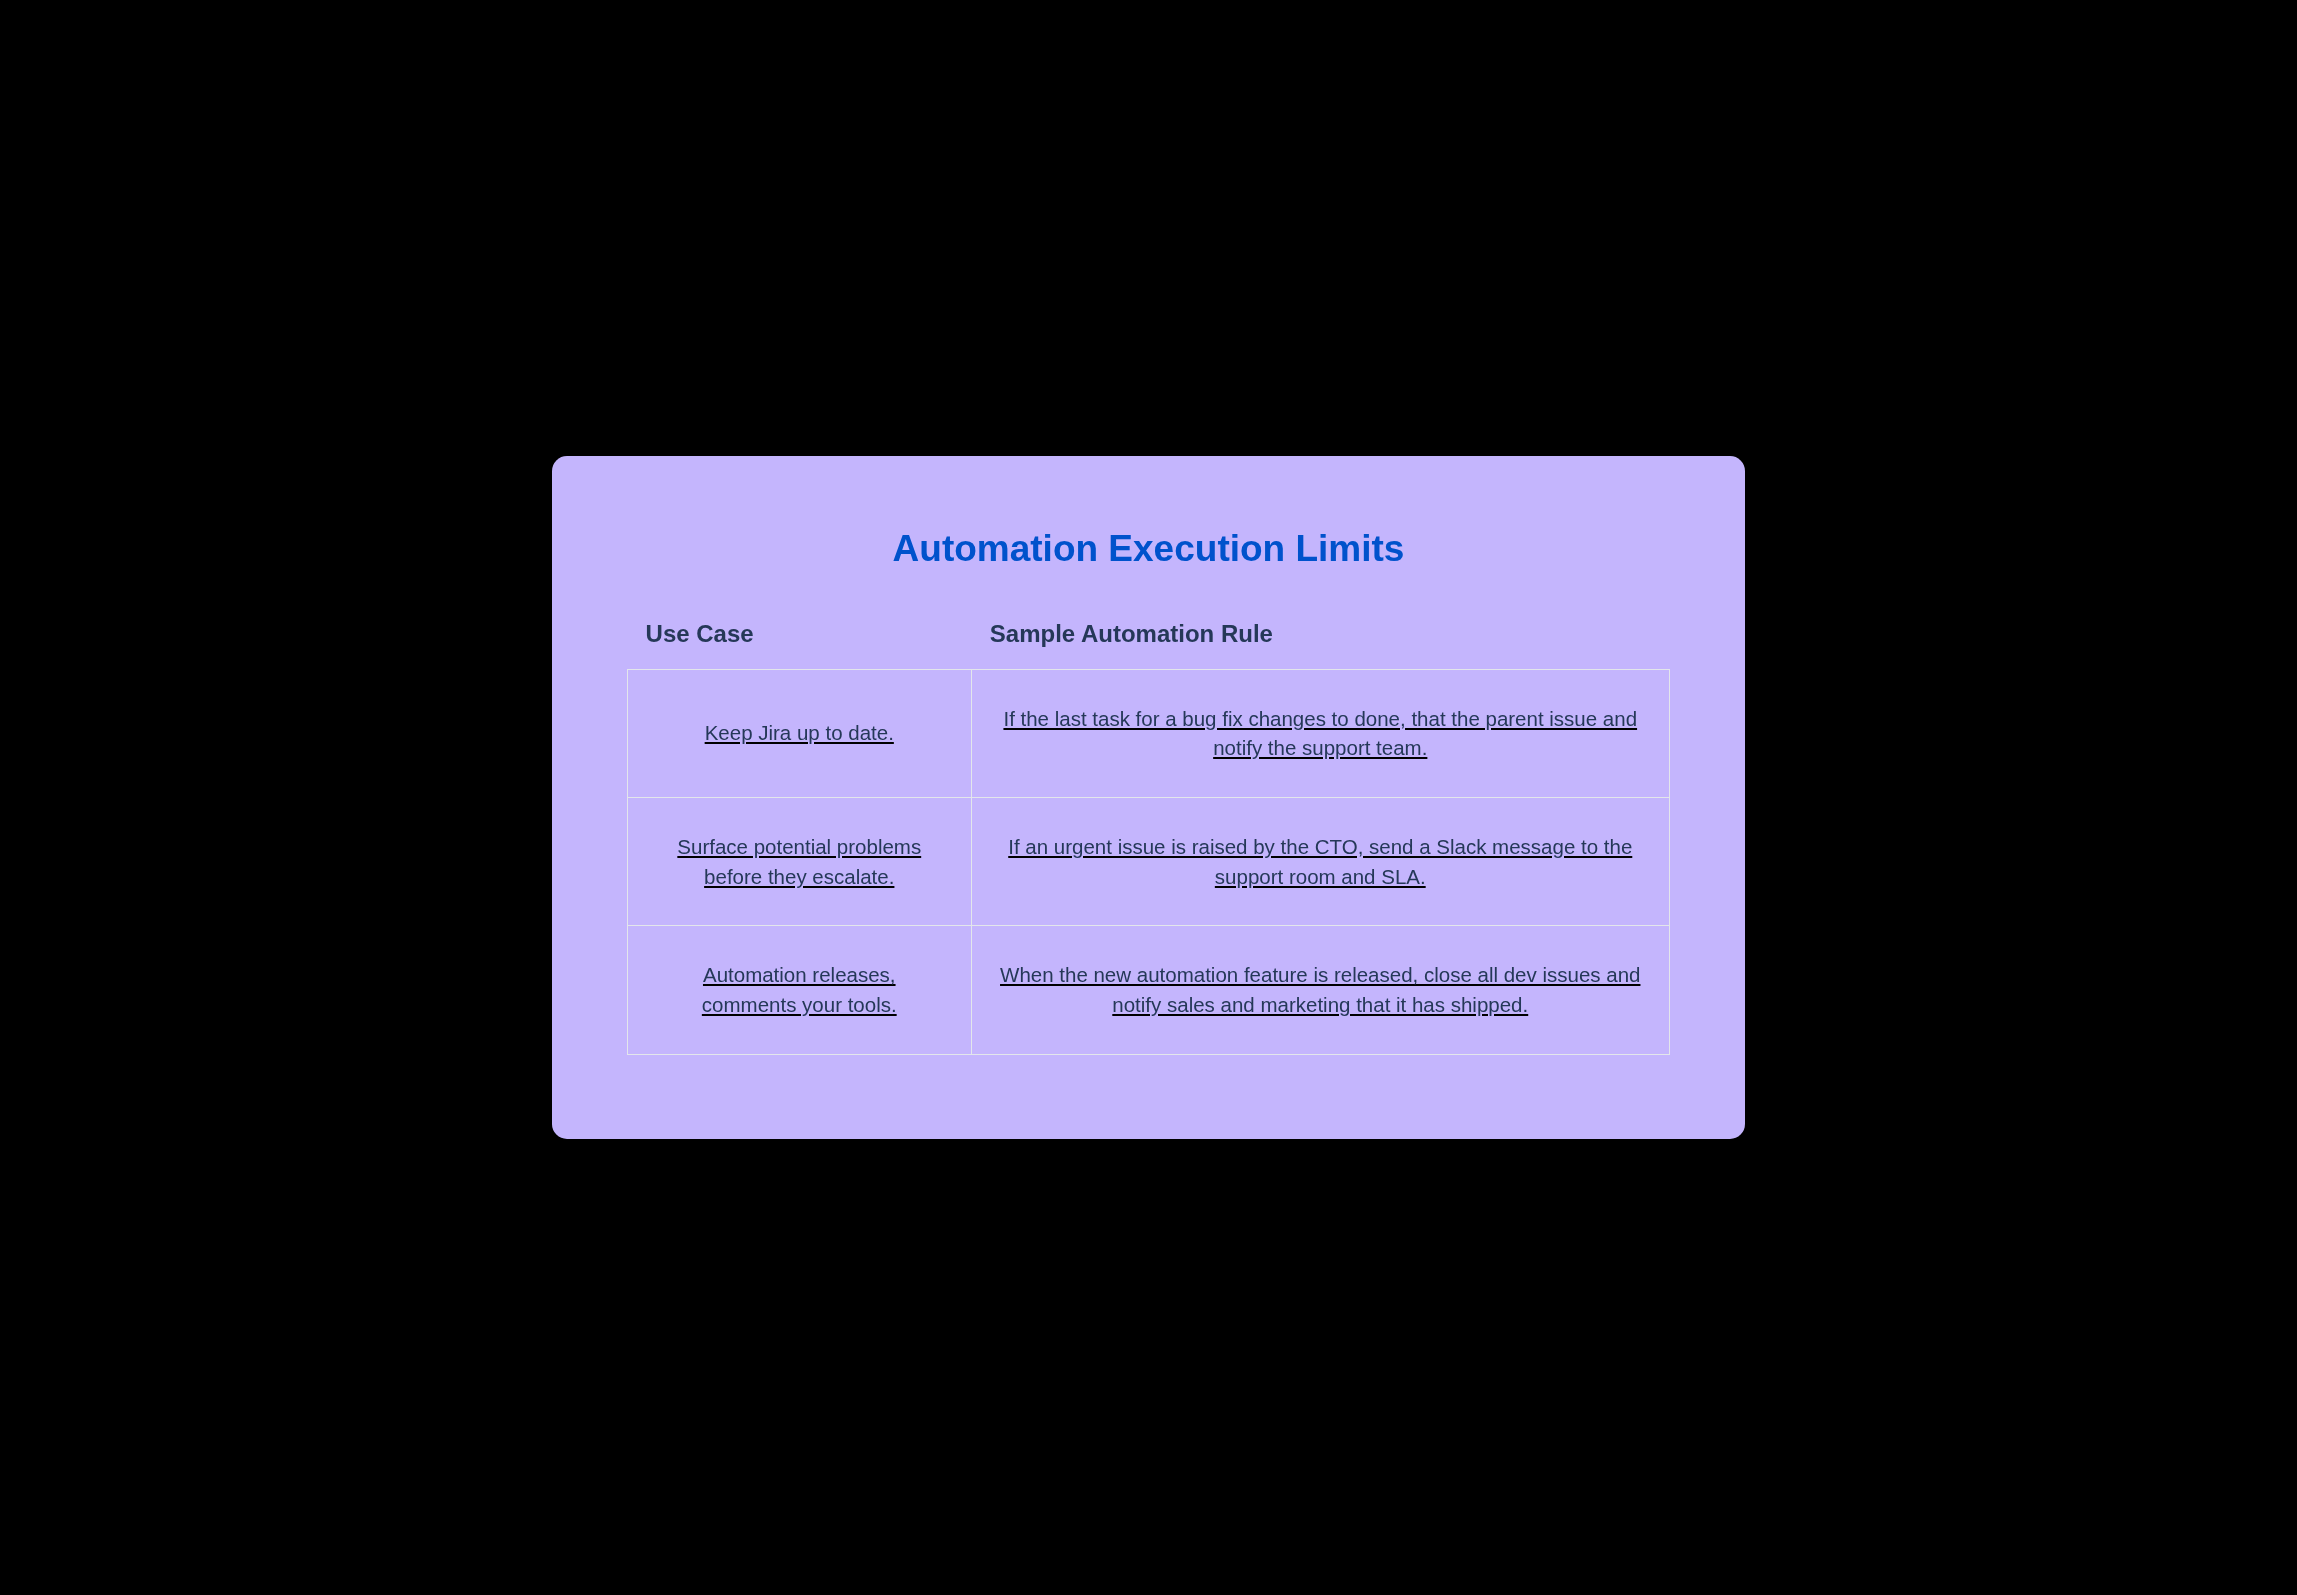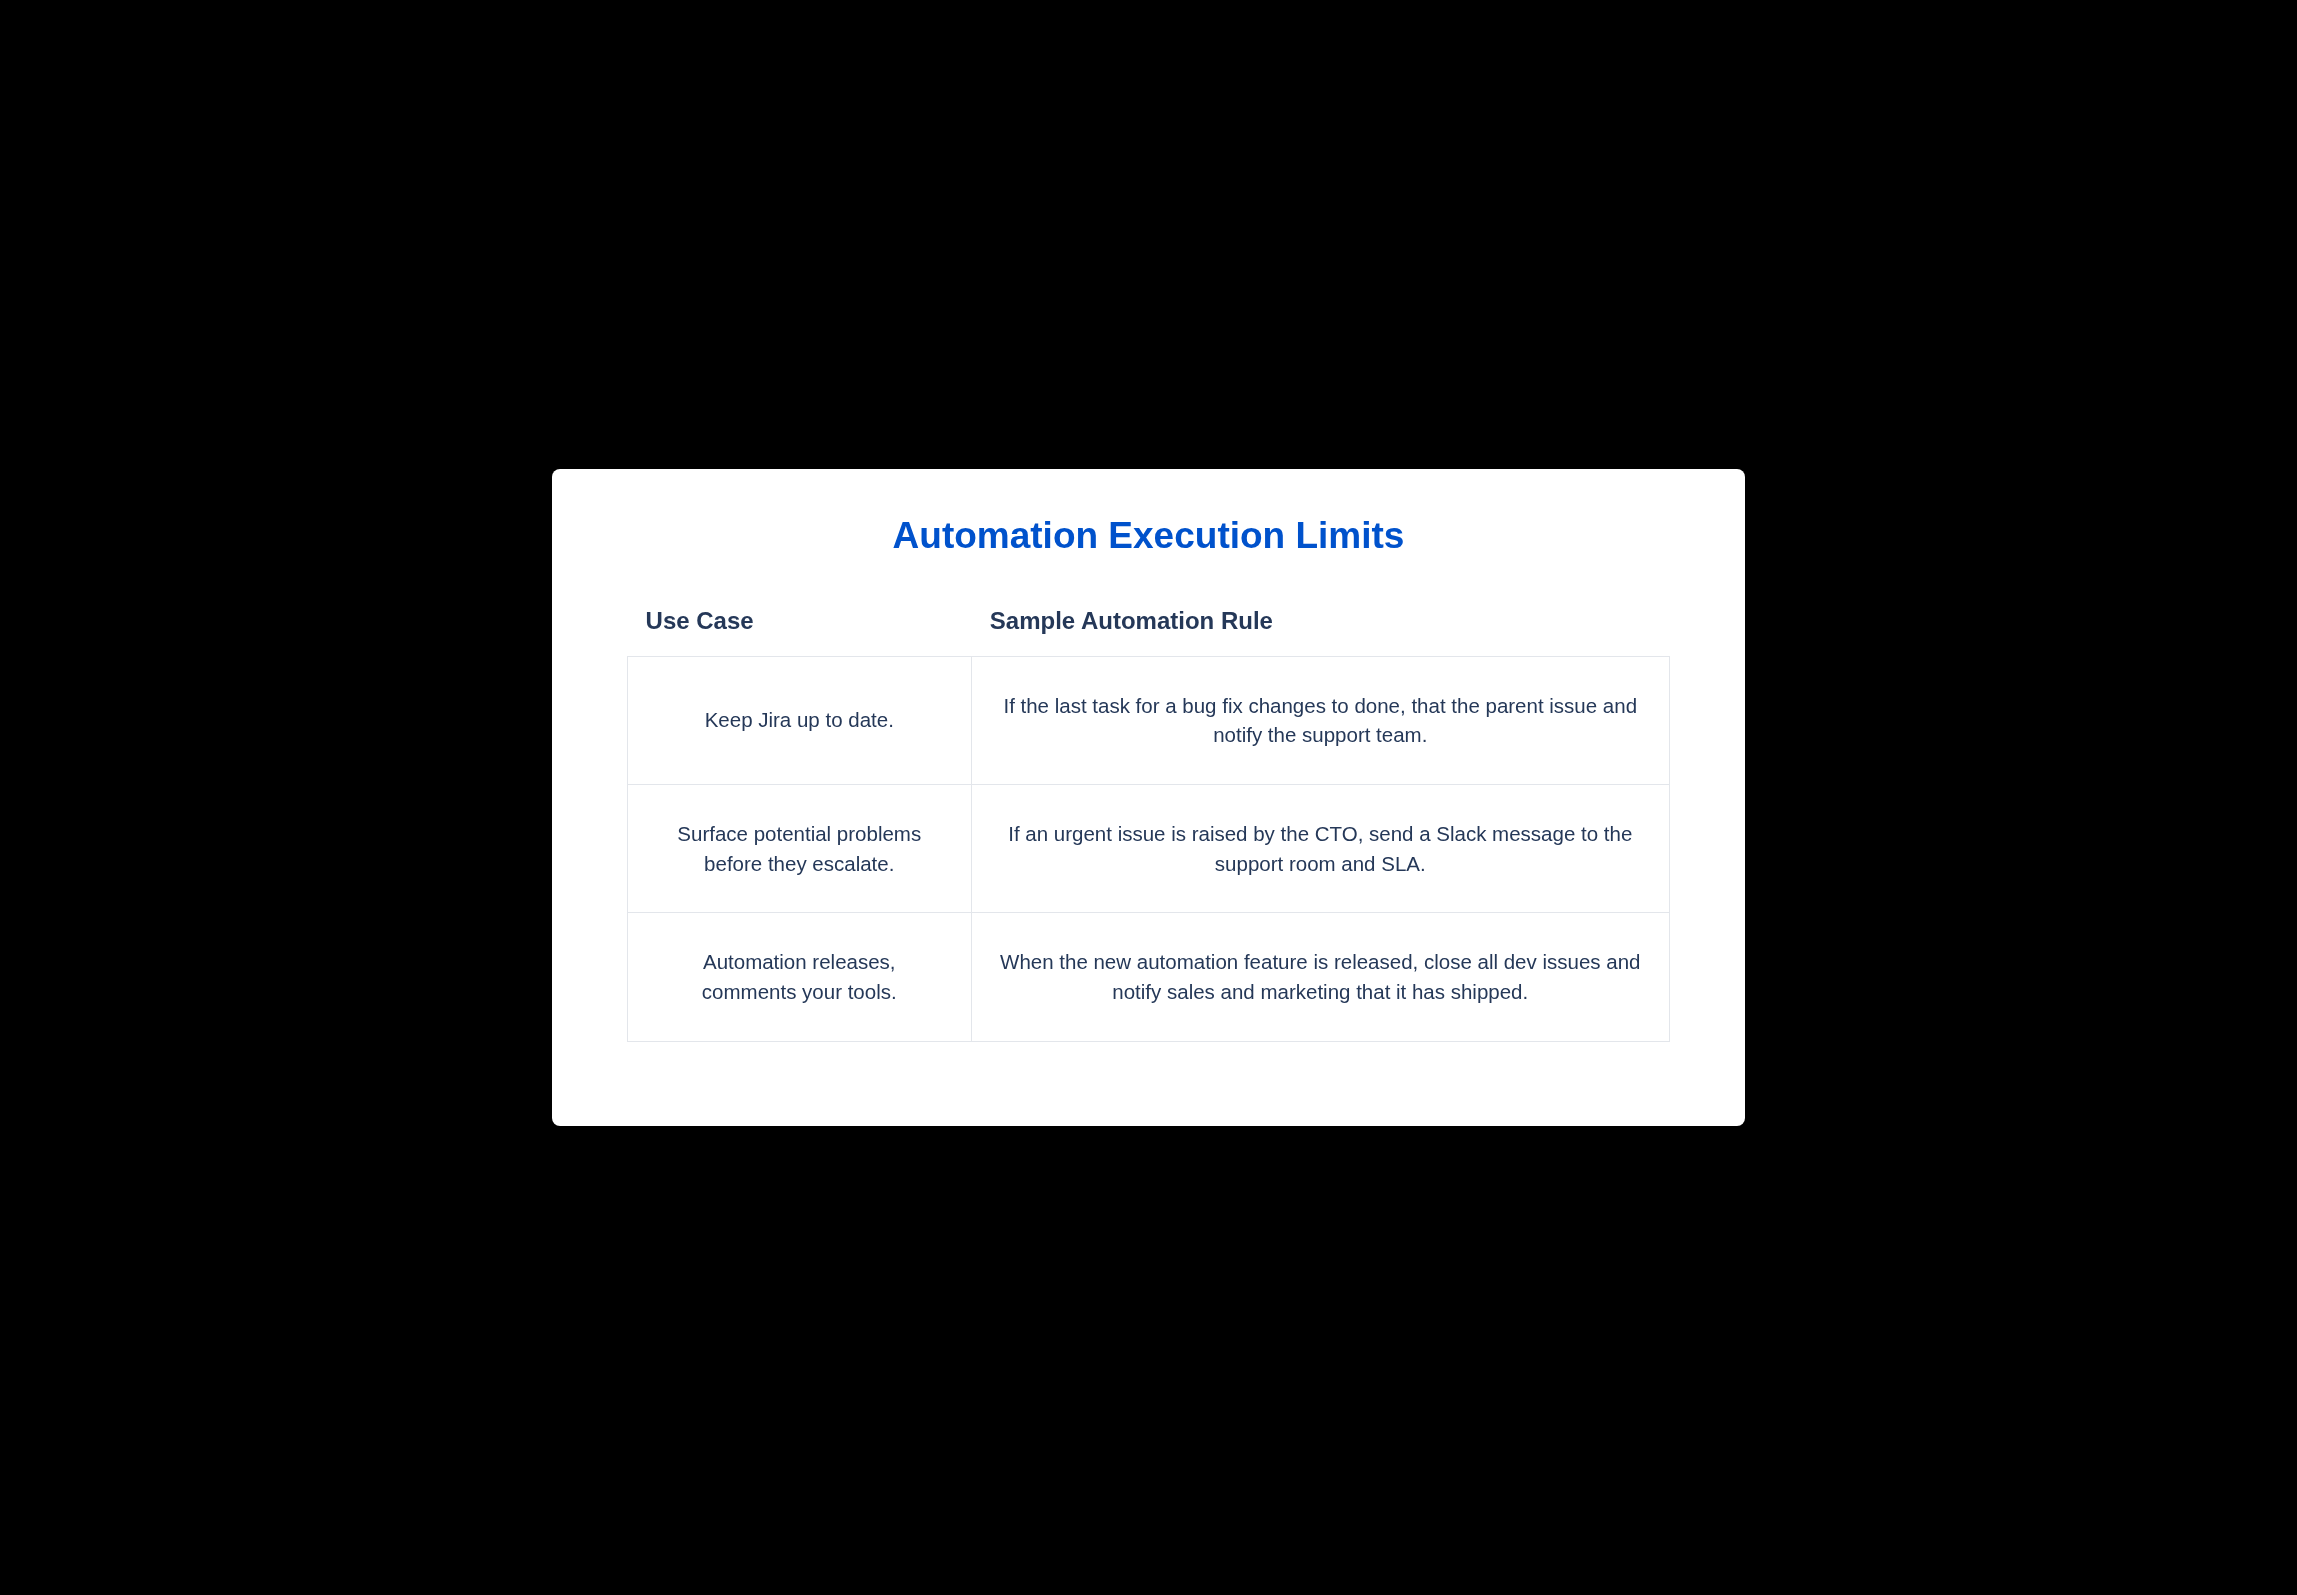--- a/index.html
+++ b/index.html
@@ -10,23 +10,23 @@
   body {
     background: #000000;
     display: flex;
     align-items: center;
     justify-content: center;
     min-height: 100vh;
     padding: 37px;
     font-family: -apple-system, BlinkMacSystemFont, "Segoe UI", "Helvetica Neue", Arial, sans-serif;
   }
   .card {
-    background: #ffffff;
-    border-radius: 8px;
-    padding: 46px 75px 84px 75px;
+    background: #c4b5fd;
+    border-radius: 15px;
+    padding: 72px 75px 84px 75px;
     width: 100%;
     max-width: 1193px;
   }
   .title {
     color: #0052cc;
     font-size: 37px;
     font-weight: 700;
     text-align: center;
     margin-bottom: 37px;
   }
@@ -45,20 +45,21 @@
     padding: 13px 18.6px;
   }
   .col-usecase {
     flex: 0 0 33%;
   }
   .col-rule {
     flex: 1;
   }
   .rows {
     border-top: 0.9px solid #e3e6eb;
+    text-decoration: underline;
   }
   .row {
     display: flex;
     border-bottom: 0.9px solid #e3e6eb;
     border-left: 0.9px solid #e3e6eb;
     border-right: 0.9px solid #e3e6eb;
   }
   .cell {
     color: #253858;
     font-size: 20.5px;

